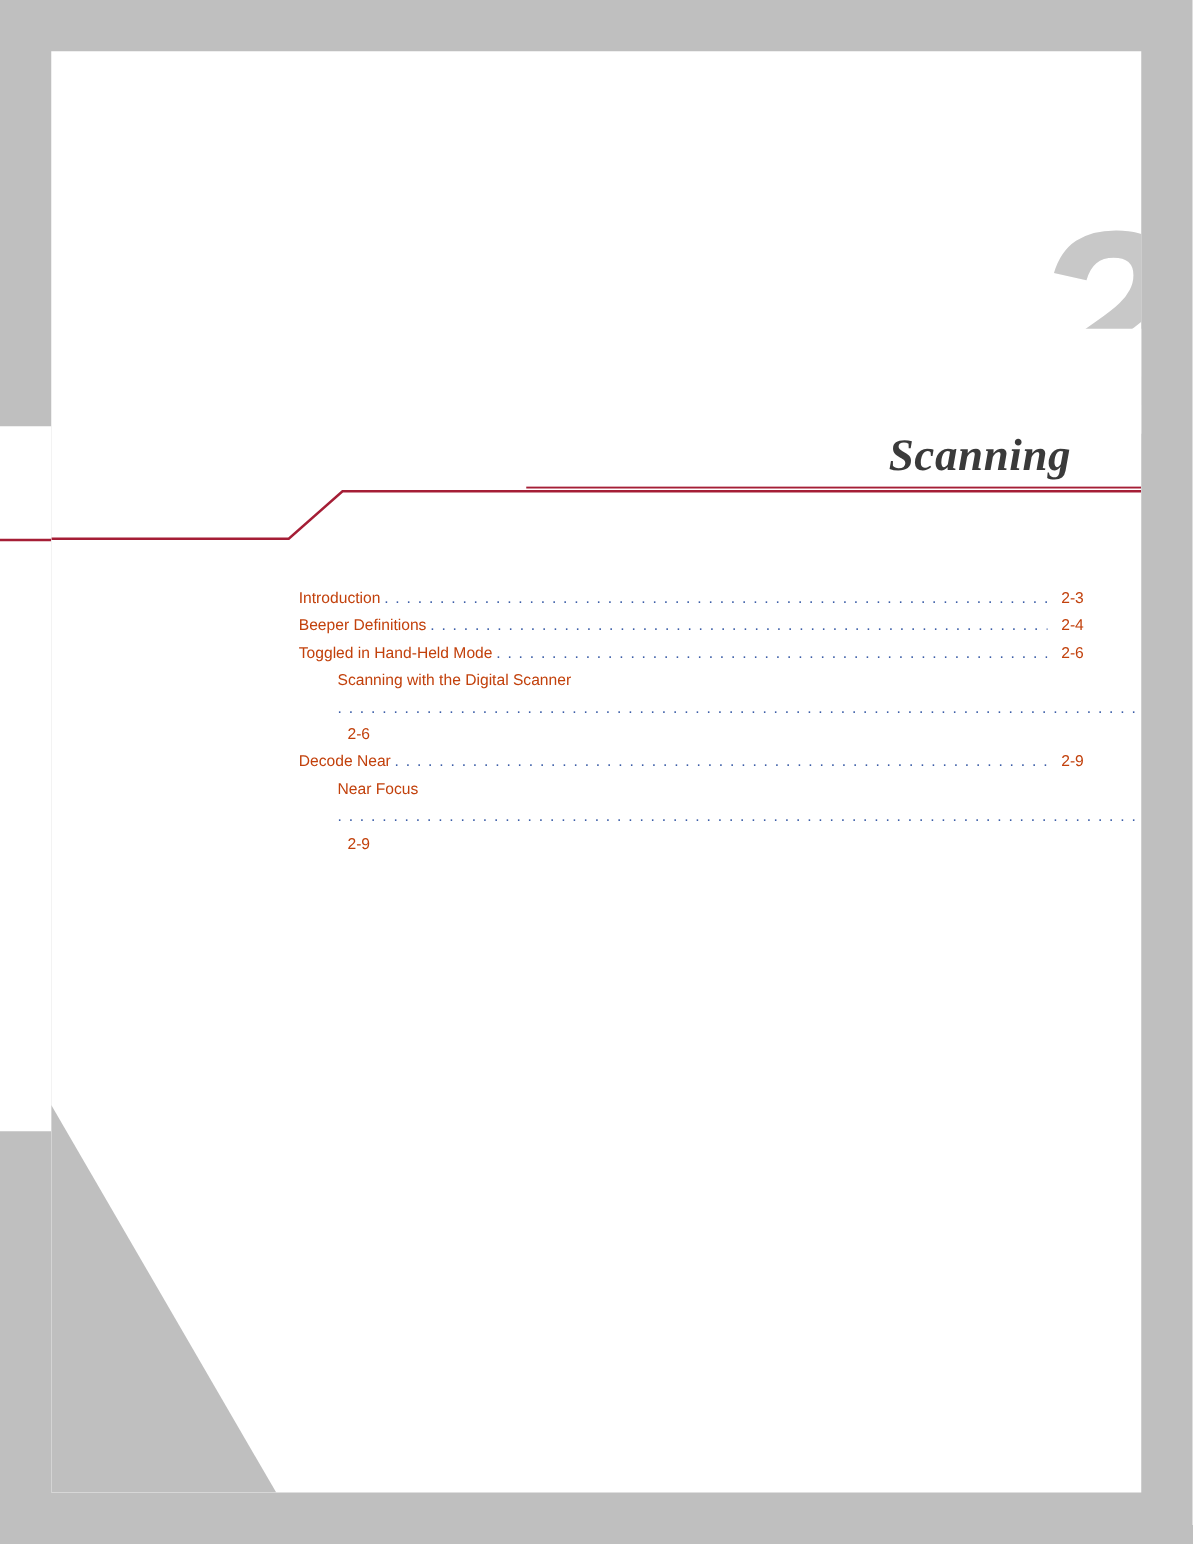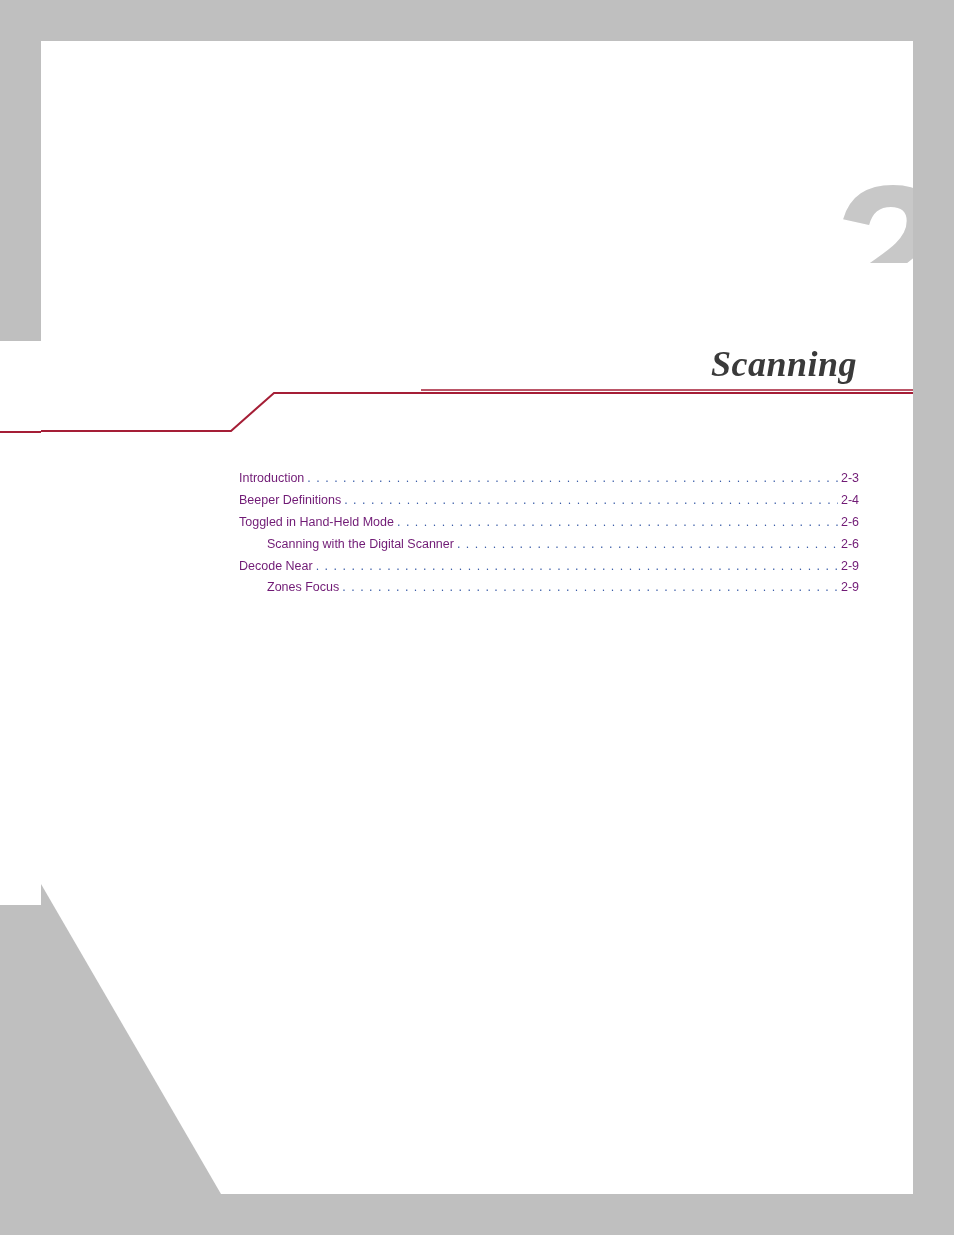--- a/index.html
+++ b/index.html
@@ -68,41 +68,41 @@
       height: 80px;
       pointer-events: none;
     }
     .rule-assembly svg { display: block; }
     .toc {
       position: absolute;
       top: 427px;
       left: 198px;
       width: 636px;
       font-size: 12.5px;
-      color: #701a75;
+      color: #c2410c;
     }
     .toc-row {
       display: flex;
       align-items: baseline;
       line-height: 1.75;
       white-space: nowrap;
     }
-    .toc-row.indent { padding-left: 28px; }
+    .toc-row.indent { padding-left: 28px; flex-direction: column; }
     .toc-label { flex: 0 0 auto; }
     .toc-dots {
       flex: 1 1 auto;
       overflow: hidden;
       margin: 0 3px;
       color: #3c5ea8;
       letter-spacing: 1px;
     }
     .toc-dots::after {
       content: ". . . . . . . . . . . . . . . . . . . . . . . . . . . . . . . . . . . . . . . . . . . . . . . . . . . . . . . . . . . . . . . . . . . . . . . . . . . . . . . . . . . . . . . . . . . . . . . . . . . . . . . . . . . . . . . . . . . . . . . . . . . . . . . . . . . . . . . . . . . .";
     }
-    .toc-page { flex: 0 0 auto; text-align: left; min-width: 34px; }
+    .toc-page { flex: 0 0 auto; text-align: center; min-width: 34px; }
     .corner-tri {
       position: absolute;
       left: 0;
       bottom: 0;
       width: 0;
       height: 0;
       border-left: 180px solid #bfbfbf;
       border-top: 310px solid transparent;
     }
     .outer-left-white {
@@ -167,20 +167,20 @@
         <span class="toc-label">Scanning with the Digital Scanner</span>
         <span class="toc-dots"></span>
         <span class="toc-page">2-6</span>
       </div>
       <div class="toc-row">
         <span class="toc-label">Decode Near</span>
         <span class="toc-dots"></span>
         <span class="toc-page">2-9</span>
       </div>
       <div class="toc-row indent">
-        <span class="toc-label">Zones Focus</span>
+        <span class="toc-label">Near Focus</span>
         <span class="toc-dots"></span>
         <span class="toc-page">2-9</span>
       </div>
     </div>
 
   <div class="corner-tri"></div>
 </div>
 
 </body></html>

